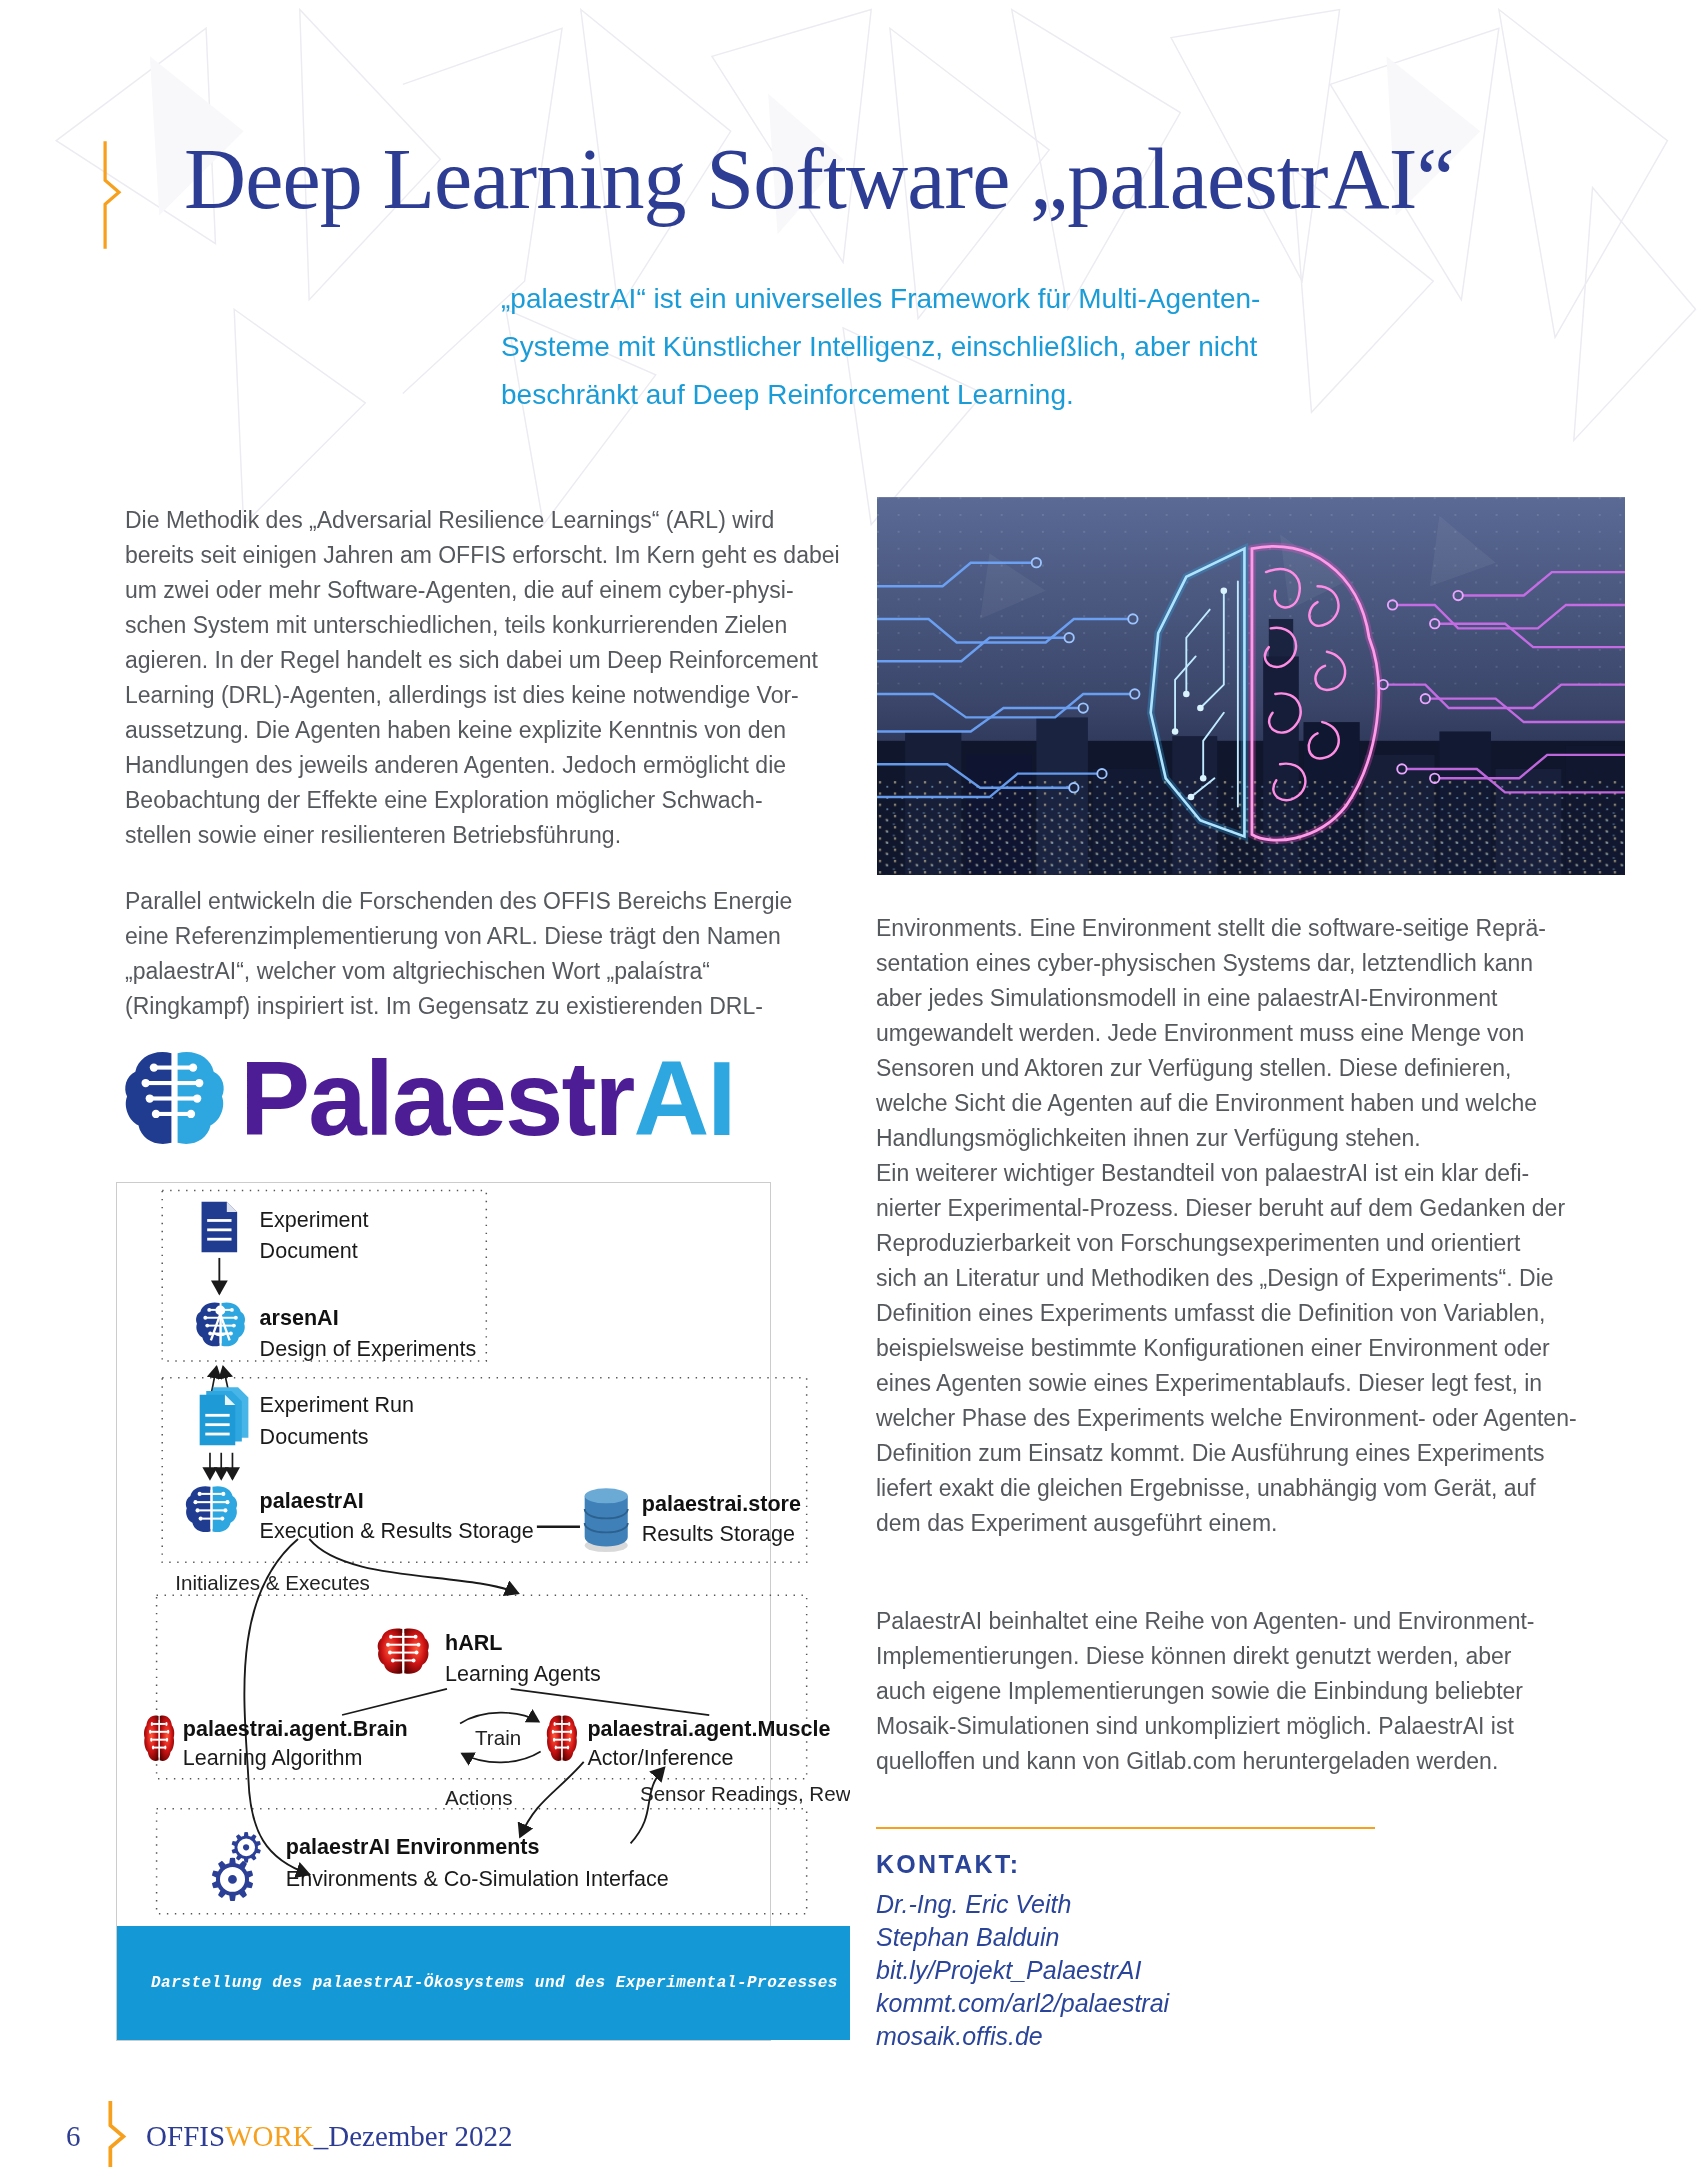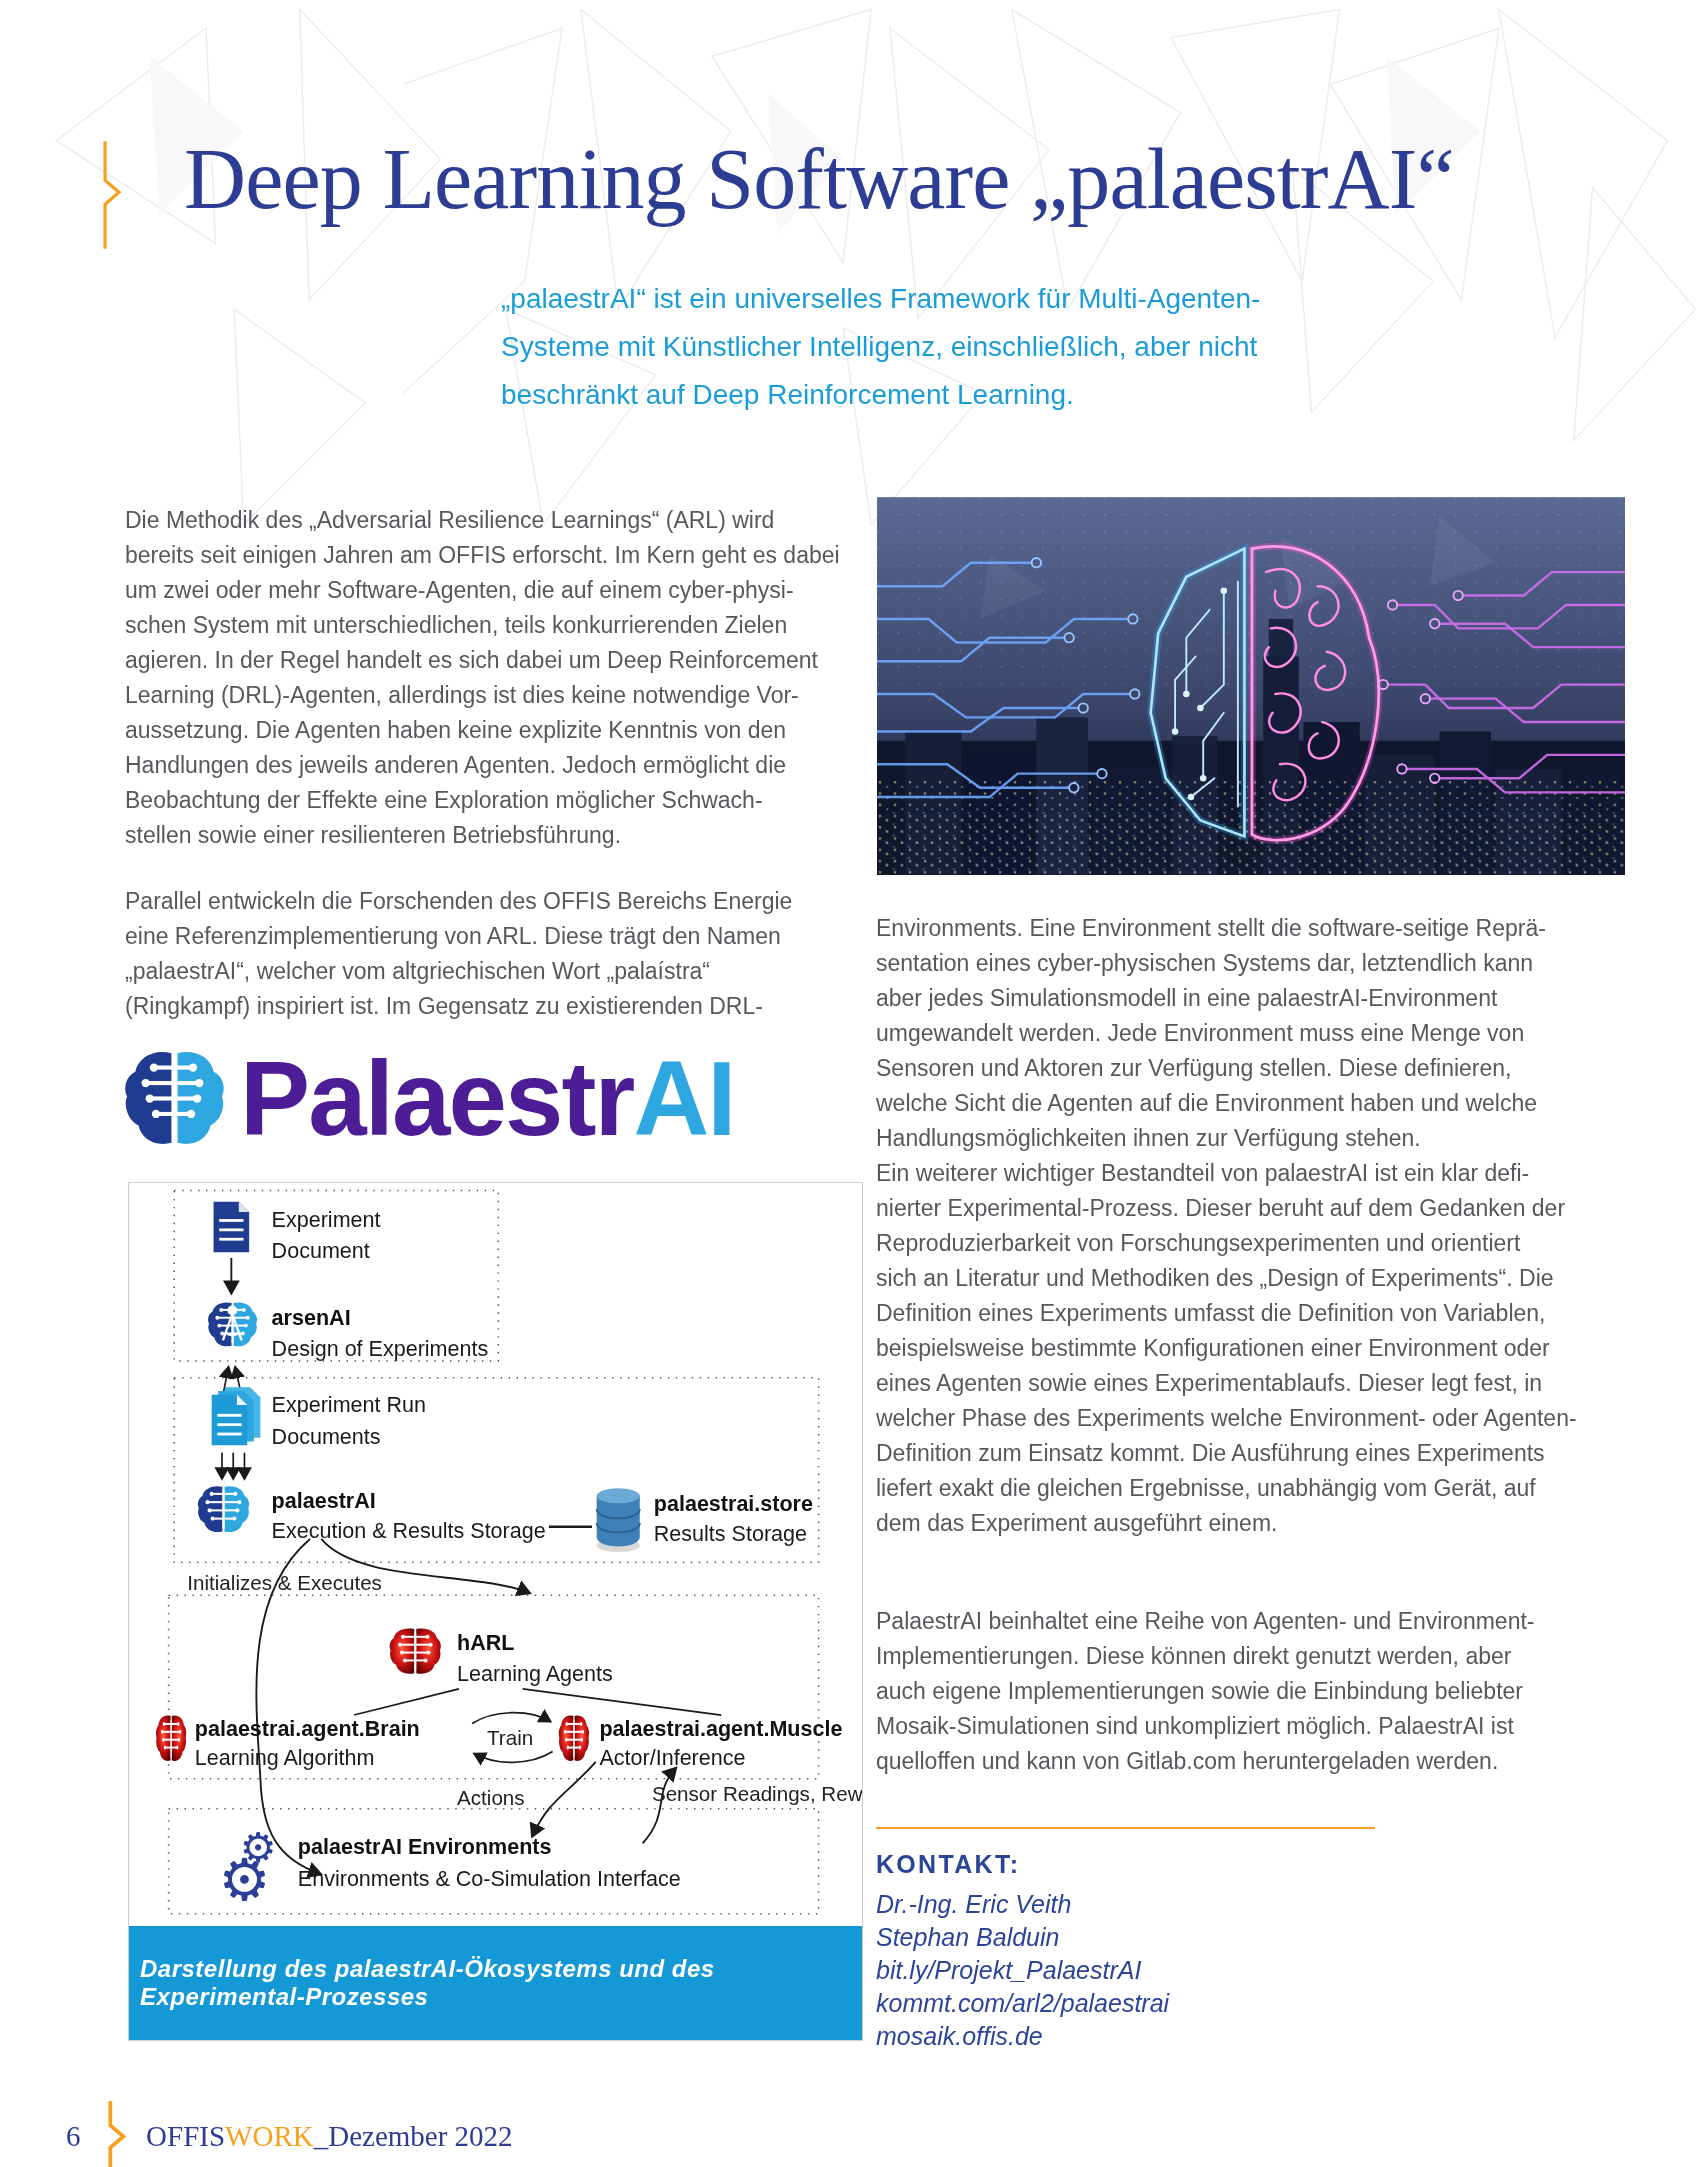--- a/index.html
+++ b/index.html
@@ -33,24 +33,24 @@
   #logo { left:122px; top:1038px; width:731px; height:120px; display:flex; align-items:center; }
   #logo-text { font-size:105px; font-weight:700; letter-spacing:-1.9px; margin-left:13px;
                font-family:"Liberation Sans", sans-serif; line-height:1; white-space:nowrap; }
   #logo-text .lt-main { color:#4c1d95; }
   #logo-text .lt-ai { color:#2ea7e0; }
 
   
   #hero { left:877px; top:497px; width:748px; height:378px; }
 
   
-  #figure { left:128px; top:1182px; width:735px; background:#fff; border:0.9px solid #cccccc; }
+  #figure { left:116px; top:1182px; width:655px; background:#fff; border:0.9px solid #cccccc; }
   #caption-bar { width:733px; height:114px; background:#1598d6; display:flex; align-items:center; }
-  #caption-bar span { color:#ffffff; font-size:24px; font-weight:700; font-style:italic;
-                      padding-left:11px; letter-spacing:0.5px; }
+  #caption-bar span { color:#ffffff; font-size:16px; font-weight:700; font-style:italic;
+                      padding-left:34px; letter-spacing:0.5px;font-family:Liberation Mono, monospace; }
 
   
   #contact { left:876px; top:1827px; width:525px; }
   #contact-rule { border:none; border-top:2.8px solid #f6a01e; width:499px; margin:0 0 20.6px 0; }
   #contact-heading { color:#2a4499; font-size:25px; font-weight:700; letter-spacing:2.3px; }
   #contact-lines { margin-top:9.4px; color:#2a4499; font-size:25px; font-style:italic; font-weight:500; }
   #contact-lines div { height:33px; line-height:33px; white-space:nowrap; }
 
   
   #footer { left:66px; top:2103px; width:843px; height:66px; display:flex; align-items:center; }

